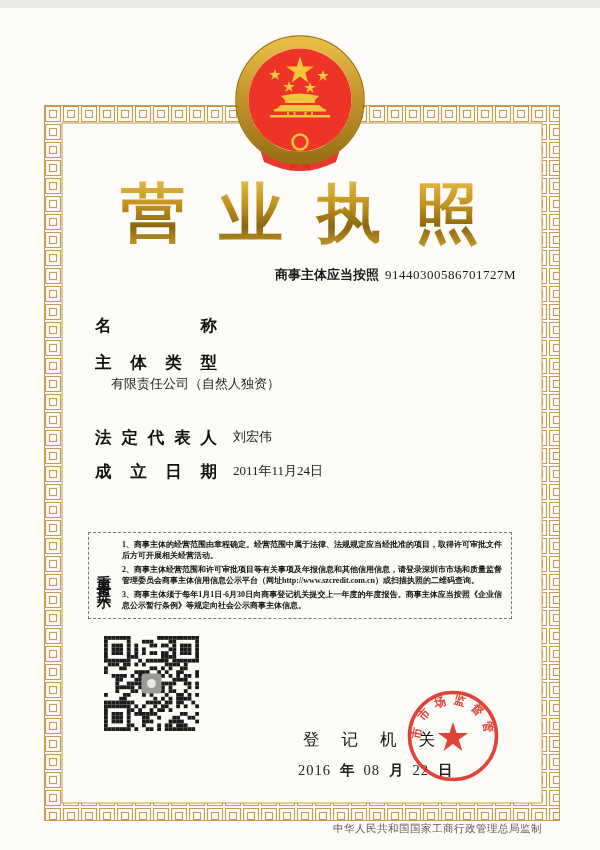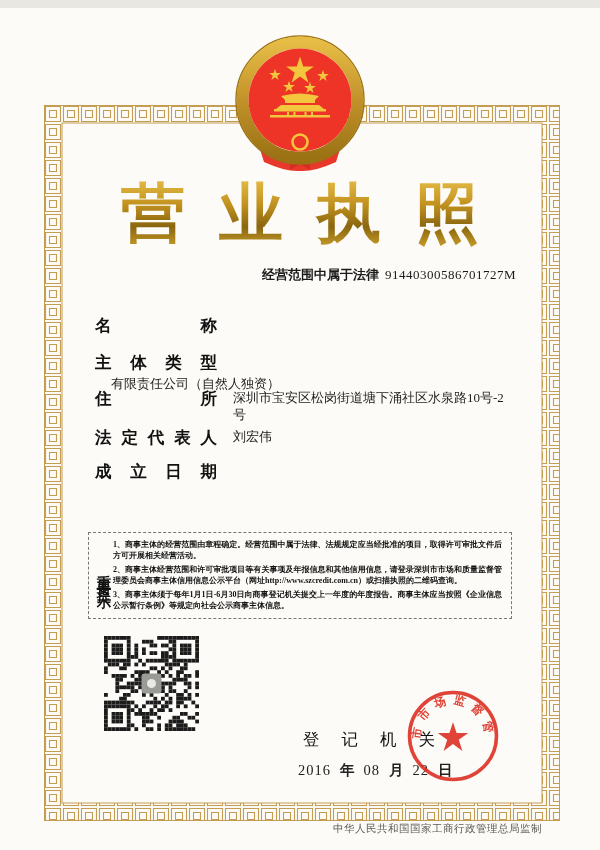--- a/index.html
+++ b/index.html
@@ -31,21 +31,21 @@
   .row{position:absolute;left:95px;display:flex;z-index:2;}
   .row-label{width:122px;font-family:"Liberation Sans",sans-serif;font-weight:bold;
              font-size:16.5px;line-height:22px;color:#111;
              text-align:justify;text-align-last:justify;}
   .row-value{margin-left:16px;width:282px;font-size:13px;line-height:16.5px;padding-top:3px;color:#1c1c1c;}
   .row-name{top:306px;}  .row-type{top:343px;flex-direction:column;}  .row-addr{top:379px;}
   .row-legal{top:418px;} .row-estd{top:452px;}
 
   
   .notice-box{position:absolute;left:88px;top:524px;width:424px;box-sizing:border-box;
-              border:1.2px dashed #777;padding:6px 9px 4px 6px;display:flex;gap:0;z-index:2;}
+              border:1.2px dashed #777;padding:6px 9px 4px 6px;display:flex;gap:9px;z-index:2;}
   .notice-side{writing-mode:vertical-rl;text-orientation:upright;
                font-family:"Liberation Sans",sans-serif;font-weight:bold;font-size:14.5px;
                letter-spacing:7px;line-height:18px;color:#111;align-self:center;}
   .notice-text{flex:1;}
   .notice-text p{margin:0 0 3px 0;font-size:8px;font-weight:bold;line-height:11px;
                  color:#111;text-align:justify;}
 
   
   .qr{position:absolute;left:104px;top:628px;z-index:2;}
 
@@ -119,40 +119,37 @@
         <rect x="11" y="12" width="2" height="3"></rect>
     </g>
     <circle cx="0" cy="42" r="7.5" fill="none" stroke="#f2c63d" stroke-width="2.5"></circle>
   </svg>
 
   <div class="title-row">
     <span class="license-title">营业执照</span>
   </div>
 
   <div class="credit-line">
-    <span class="credit-label">经营范围中属于法律</span><span class="credit-code">91440300586701727M</span>
+    <span class="credit-label">商事主体应当按照</span><span class="credit-code">91440300586701727M</span>
   </div>
 
   <div class="row row-name">
     <div class="row-label">名称</div>
   </div>
   <div class="row row-type">
     <div class="row-label">主体类型</div>
     <div class="row-value">有限责任公司（自然人独资）</div>
   </div>
-  <div class="row row-addr">
-    <div class="row-label">住所</div>
-    <div class="row-value">深圳市宝安区松岗街道塘下涌社区水泉路10号-2号</div>
-  </div>
   <div class="row row-legal">
     <div class="row-label">法定代表人</div>
     <div class="row-value">刘宏伟</div>
   </div>
   <div class="row row-estd">
     <div class="row-label">成立日期</div>
+    <div class="row-value">2011年11月24日</div>
   </div>
 
   <div class="notice-box">
     <div class="notice-side">重要提示</div>
     <div class="notice-text">
       <p>1、商事主体的经营范围由章程确定。经营范围中属于法律、法规规定应当经批准的项目，取得许可审批文件后方可开展相关经营活动。</p>
       <p>2、商事主体经营范围和许可审批项目等有关事项及年报信息和其他信用信息，请登录深圳市市场和质量监督管理委员会商事主体信用信息公示平台（网址http://www.szcredit.com.cn）或扫描执照的二维码查询。</p>
       <p>3、商事主体须于每年1月1日-6月30日向商事登记机关提交上一年度的年度报告。商事主体应当按照《企业信息公示暂行条例》等规定向社会公示商事主体信息。</p>
     </div>
   </div>

